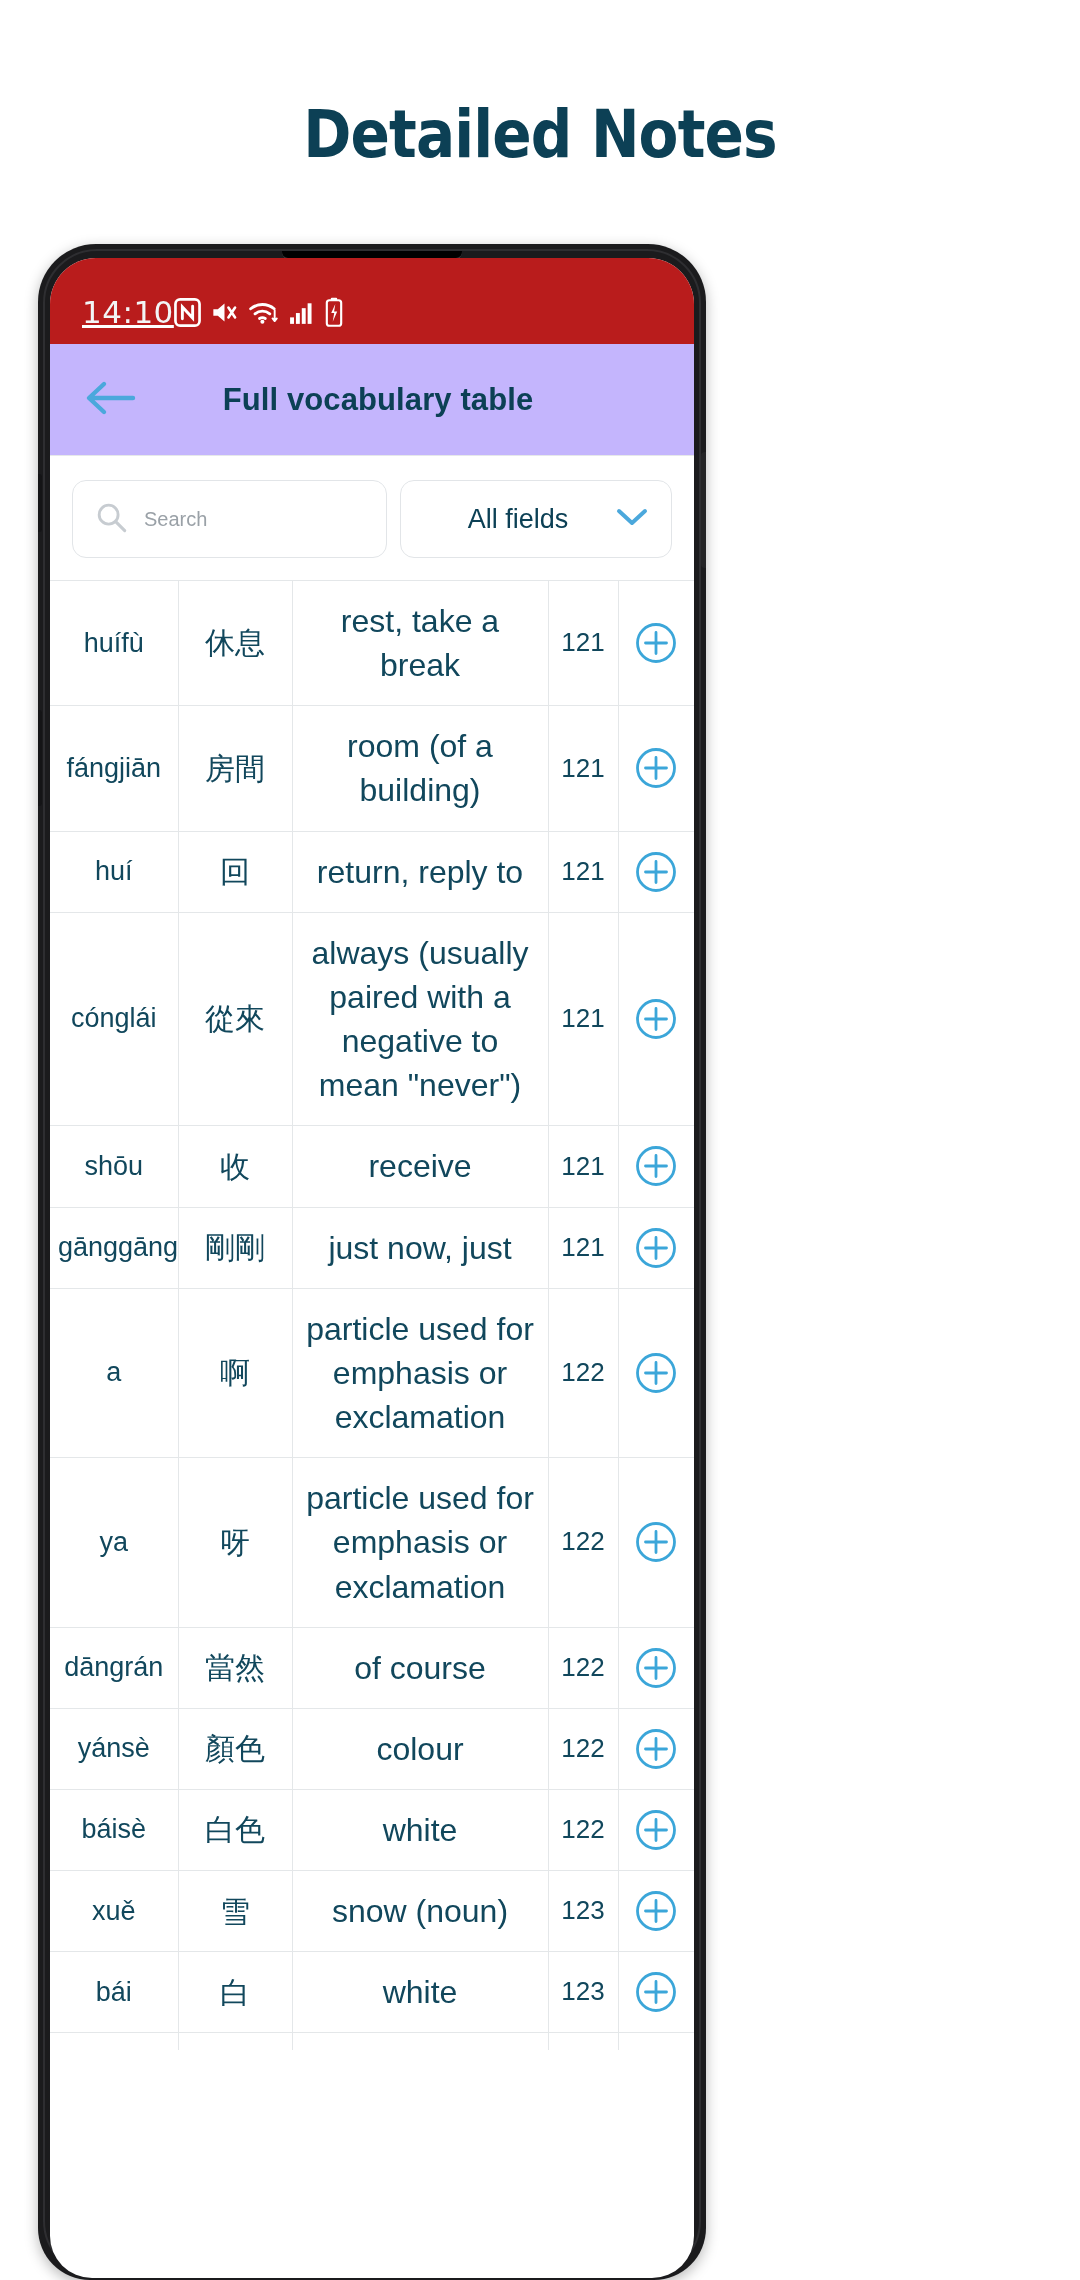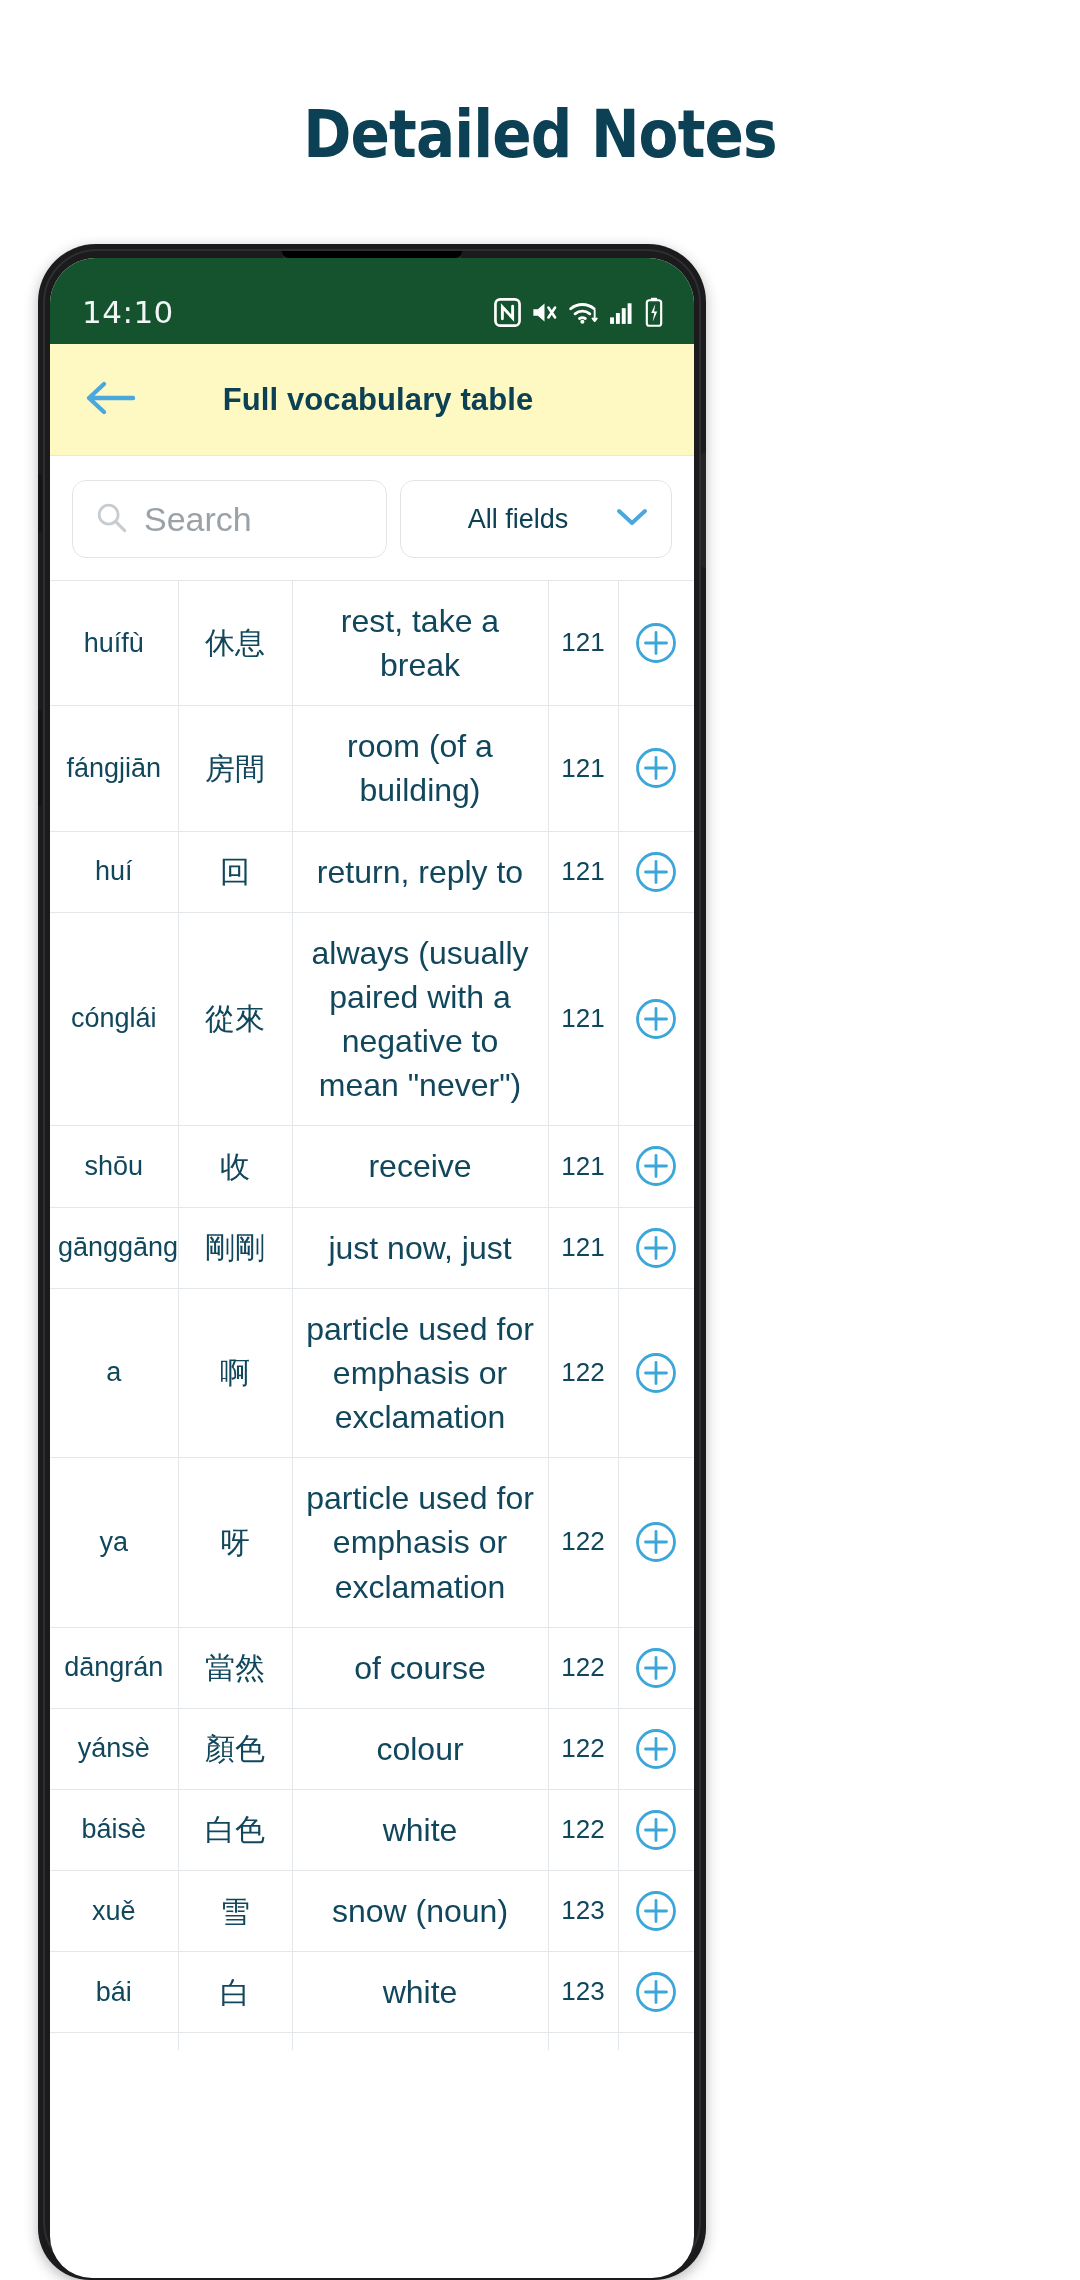--- a/index.html
+++ b/index.html
@@ -64,40 +64,40 @@
     position:relative;
     width:644px; height:2020px;
     background:#ffffff;
     border-radius:46px 46px 42px 42px;
     overflow:hidden;
   }
 
   
   .statusbar {
     height:86px;
-    background:#14532d;
+    background:#b91c1c;
     display:flex;
     align-items:center;
-    justify-content:space-between;
     padding:22px 30px 0 32px;
     color:#ffffff;
+    text-decoration:underline;
   }
   .clock {
     font-family:"DejaVu Sans", sans-serif;
     font-size:31px;
     letter-spacing:0.5px;
     color:#f2f5f6;
   }
   .status-icons { display:flex; align-items:center; gap:9px; }
   .status-icons svg { display:block; }
 
   
   .appbar {
     height:112px;
-    background:#fef9c3;
+    background:#c4b5fd;
     display:flex;
     align-items:center;
     border-bottom:1px solid #e6e8ea;
     padding:0 28px;
   }
   .back-btn {
     width:64px; height:64px;
     display:flex; align-items:center; justify-content:center;
     flex:0 0 auto;
   }
@@ -123,21 +123,21 @@
     height:78px;
     border:1px solid #e2e5e8;
     border-radius:14px;
     display:flex;
     align-items:center;
     gap:16px;
     padding:0 22px;
     background:#fff;
   }
   .search-placeholder {
-    font-size:34px;
+    font-size:20px;
     color:#9aa1a7;
   }
   .field-select {
     width:272px;
     height:78px;
     border:1px solid #e2e5e8;
     border-radius:14px;
     display:flex;
     align-items:center;
     justify-content:space-between;

